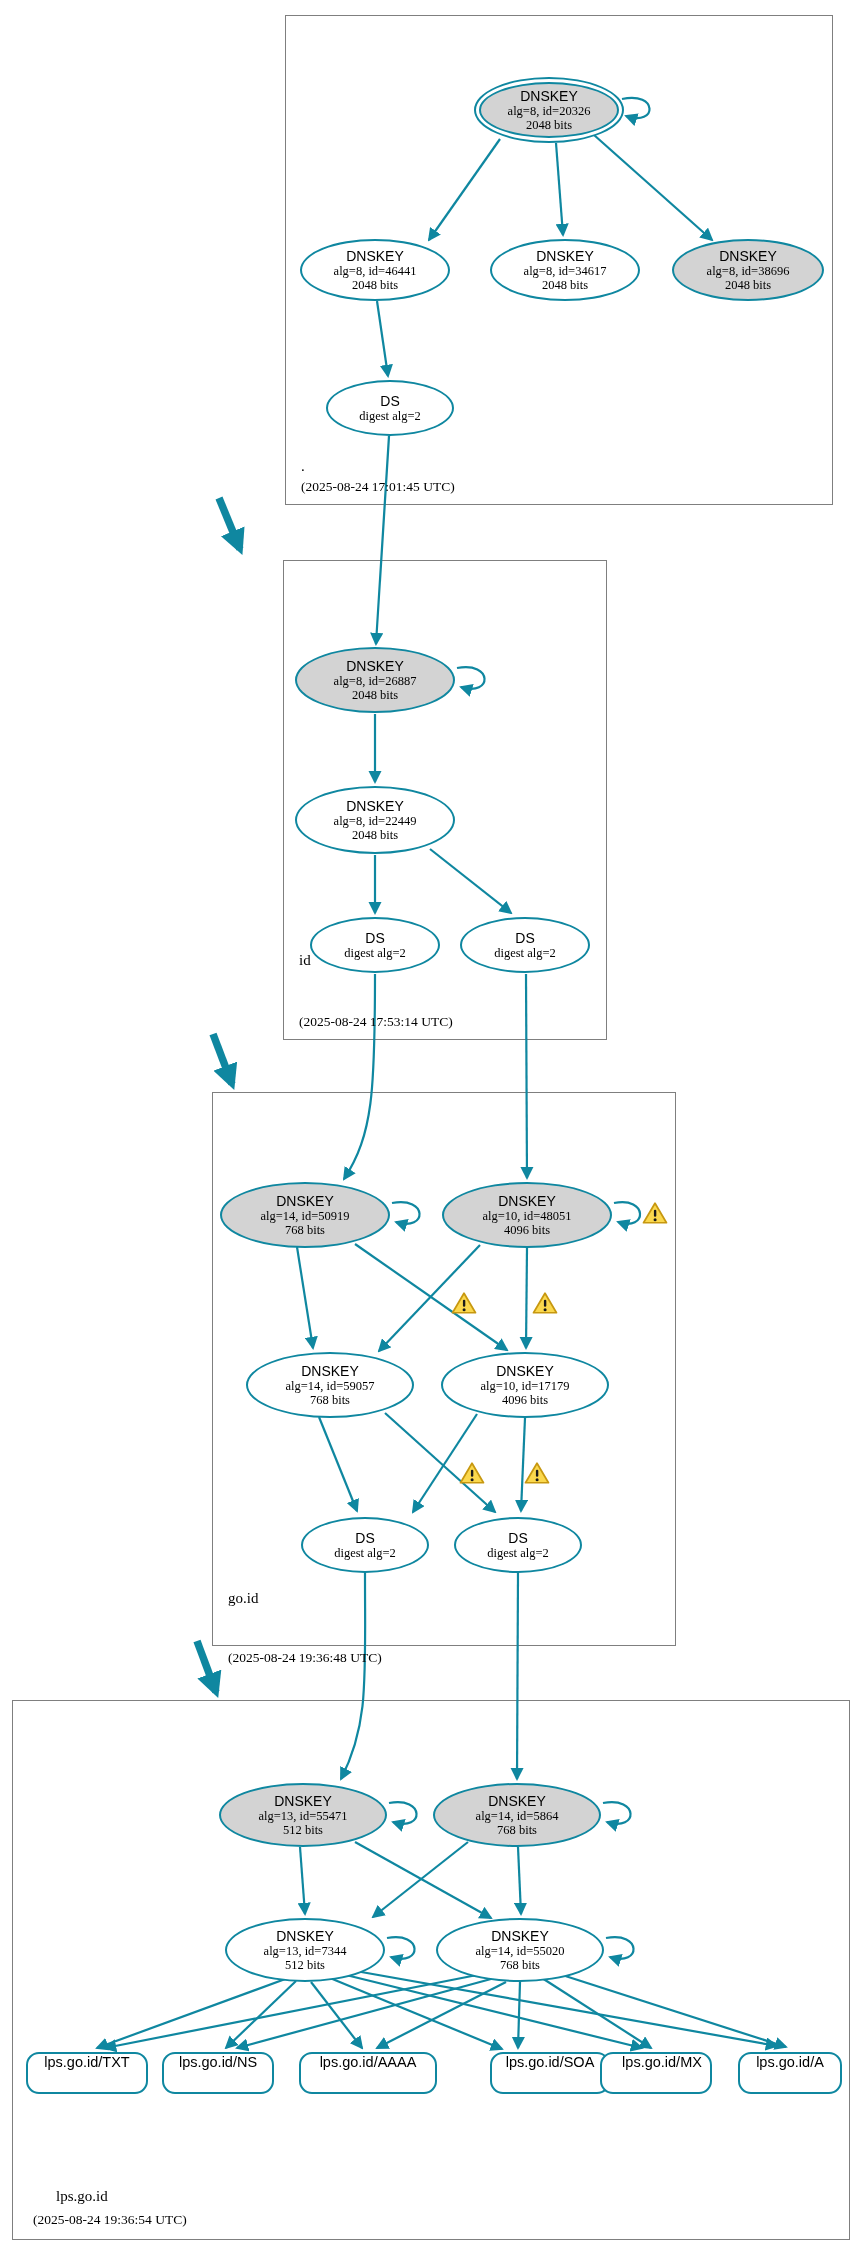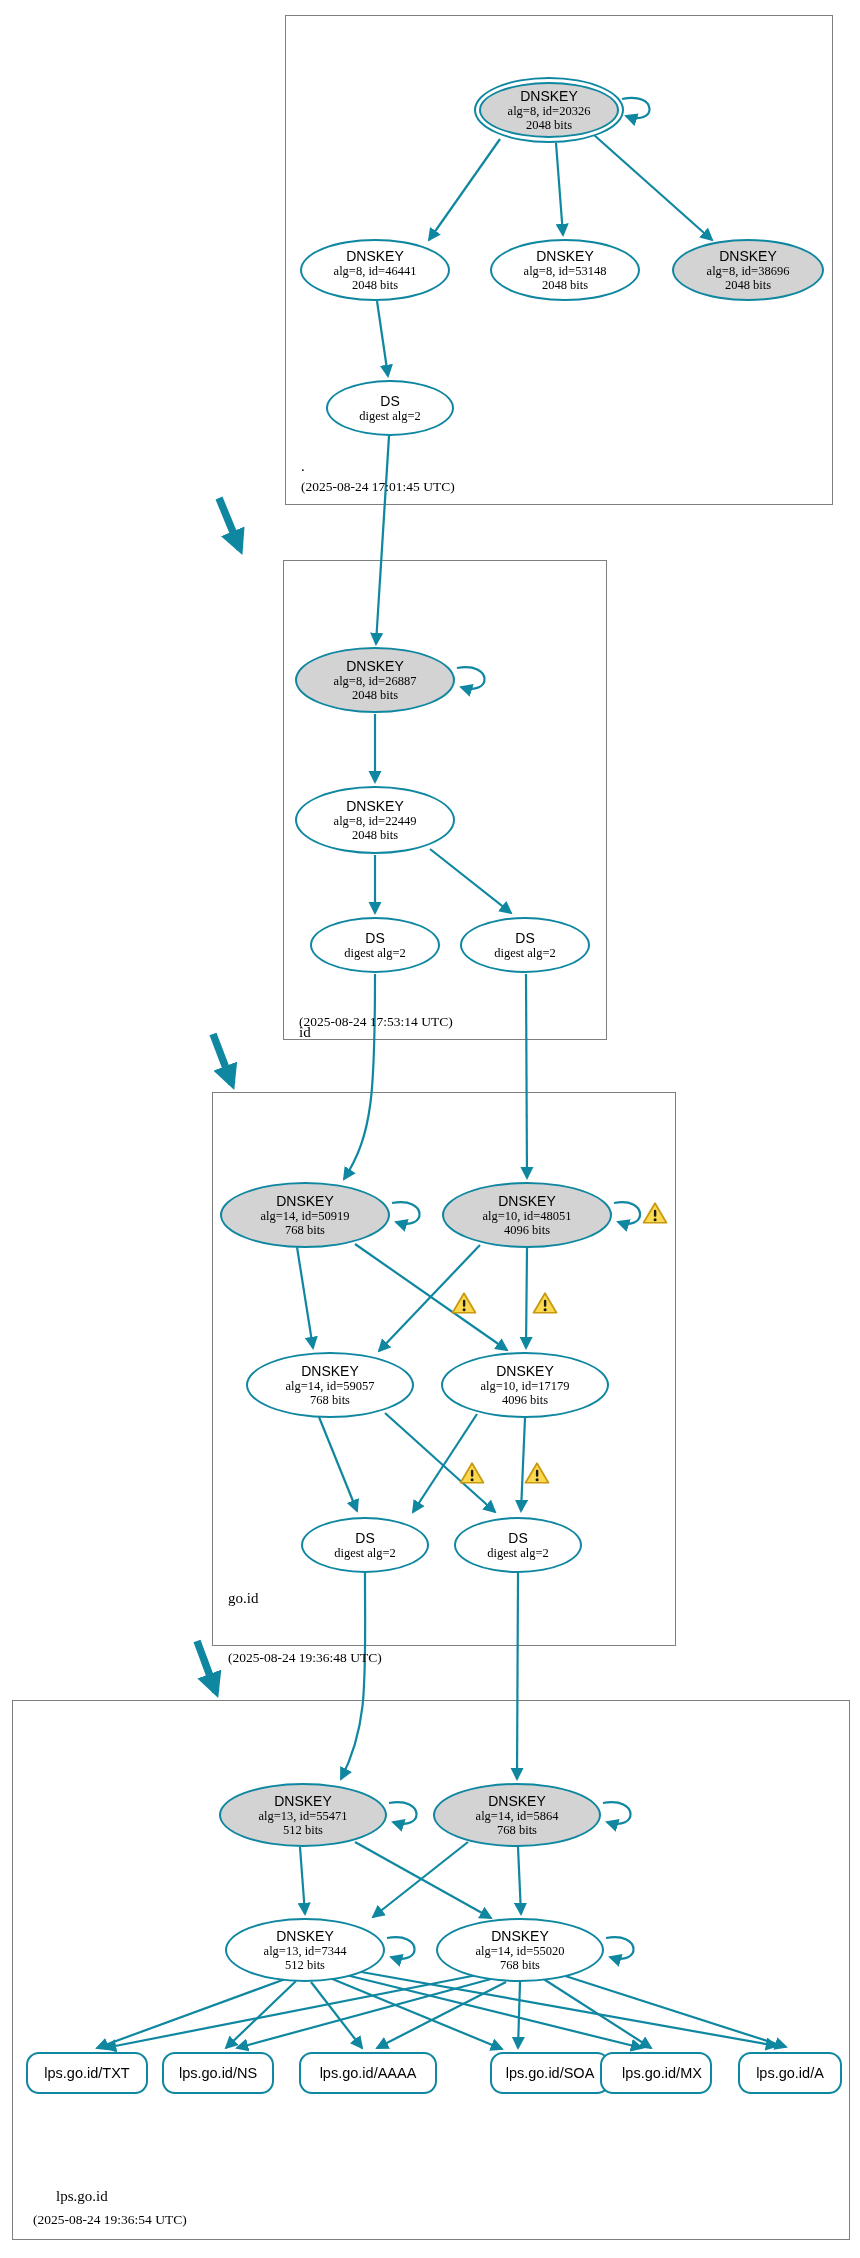--- a/index.html
+++ b/index.html
@@ -12,21 +12,21 @@
         border-radius:50%;line-height:15px;}
   .node .nt{font-family:"Liberation Sans",sans-serif;font-size:14px;color:#000;line-height:16px;}
   .node .nd{font-family:"Liberation Serif",serif;font-size:12.5px;color:#000;line-height:14px;}
   .fill-gray{background:#d3d3d3;}
   .fill-white{background:#ffffff;}
   .double-outer{background:#ffffff;}
   .double-inner{position:absolute;left:3px;top:3px;right:3px;bottom:3px;border:2.5px solid #0f87a0;
         border-radius:50%;background:#d3d3d3;display:flex;flex-direction:column;align-items:center;
         justify-content:center;text-align:center;}
   .rrset{position:absolute;box-sizing:border-box;border:2.6px solid #0f87a0;border-radius:13px;
-        background:#fff;display:flex;align-items:center;justify-content:center;
+        background:#fff;display:flex;justify-content:center;
         font-family:"Liberation Sans",sans-serif;font-size:14.5px;color:#000;}
   .zlabel{position:absolute;font-family:"Liberation Serif",serif;font-size:15px;color:#000;}
   .zts{position:absolute;font-family:"Liberation Serif",serif;font-size:13.5px;color:#000;}
 </style>
 </head>
 <body>
 
 <div class="canvas">
 
   <div class="zone-box" style="left:285px;top:15px;width:548px;height:490px;"></div>
@@ -121,21 +121,21 @@
       <span class="nd">2048 bits</span>
     </div>
   </div>
   <div class="node fill-white" style="left:300px;top:239px;width:150px;height:62px;">
     <span class="nt">DNSKEY</span>
     <span class="nd">alg=8, id=46441</span>
     <span class="nd">2048 bits</span>
   </div>
   <div class="node fill-white" style="left:490px;top:239px;width:150px;height:62px;">
     <span class="nt">DNSKEY</span>
-    <span class="nd">alg=8, id=53148</span>
+    <span class="nd">alg=8, id=34617</span>
     <span class="nd">2048 bits</span>
   </div>
   <div class="node fill-gray" style="left:672px;top:239px;width:152px;height:62px;">
     <span class="nt">DNSKEY</span>
     <span class="nd">alg=8, id=38696</span>
     <span class="nd">2048 bits</span>
   </div>
   <div class="node fill-white" style="left:326px;top:380px;width:128px;height:56px;">
     <span class="nt">DS</span>
     <span class="nd">digest alg=2</span>
@@ -154,21 +154,21 @@
     <span class="nd">2048 bits</span>
   </div>
   <div class="node fill-white" style="left:310px;top:917px;width:130px;height:56px;">
     <span class="nt">DS</span>
     <span class="nd">digest alg=2</span>
   </div>
   <div class="node fill-white" style="left:460px;top:917px;width:130px;height:56px;">
     <span class="nt">DS</span>
     <span class="nd">digest alg=2</span>
   </div>
-  <div class="zlabel" style="left:299px;top:1024px;">id</div>
+  <div class="zlabel" style="left:299px;top:952px;">id</div>
   <div class="zts" style="left:299px;top:1014px;">(2025-08-24 17:53:14 UTC)</div>
 
   <div class="node fill-gray" style="left:220px;top:1182px;width:170px;height:66px;">
     <span class="nt">DNSKEY</span>
     <span class="nd">alg=14, id=50919</span>
     <span class="nd">768 bits</span>
   </div>
   <div class="node fill-gray" style="left:442px;top:1182px;width:170px;height:66px;">
     <span class="nt">DNSKEY</span>
     <span class="nd">alg=10, id=48051</span>

